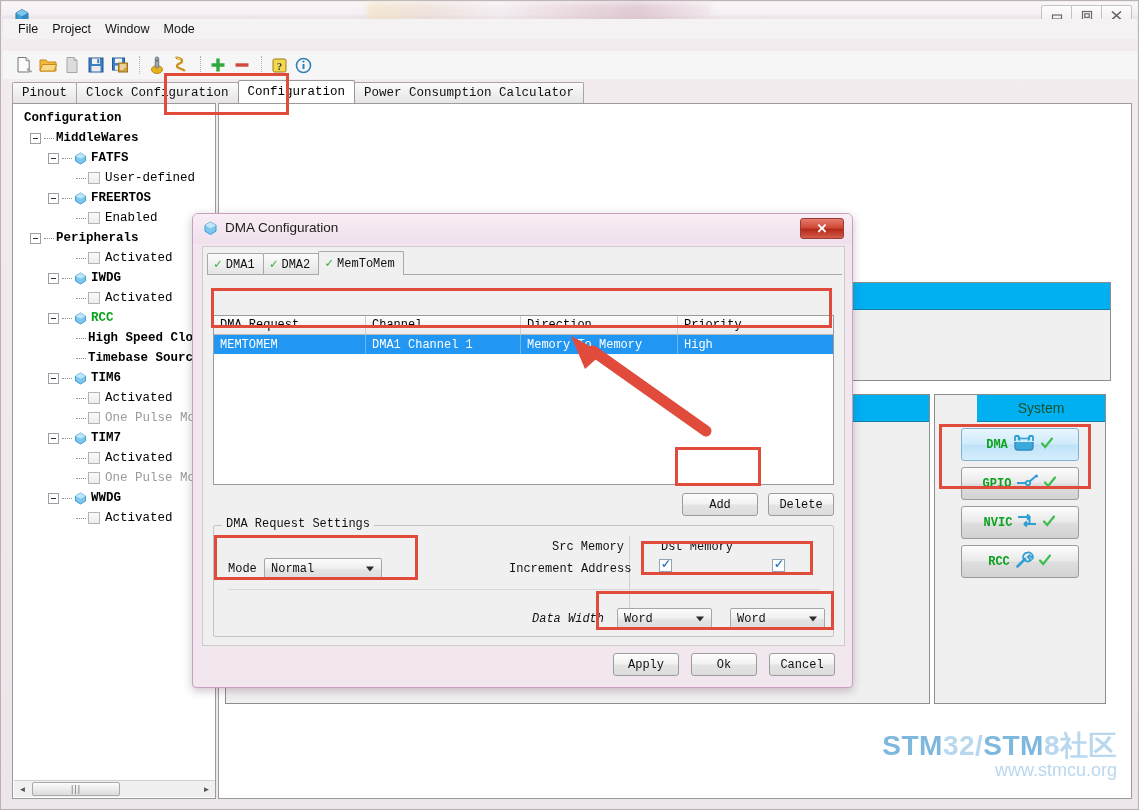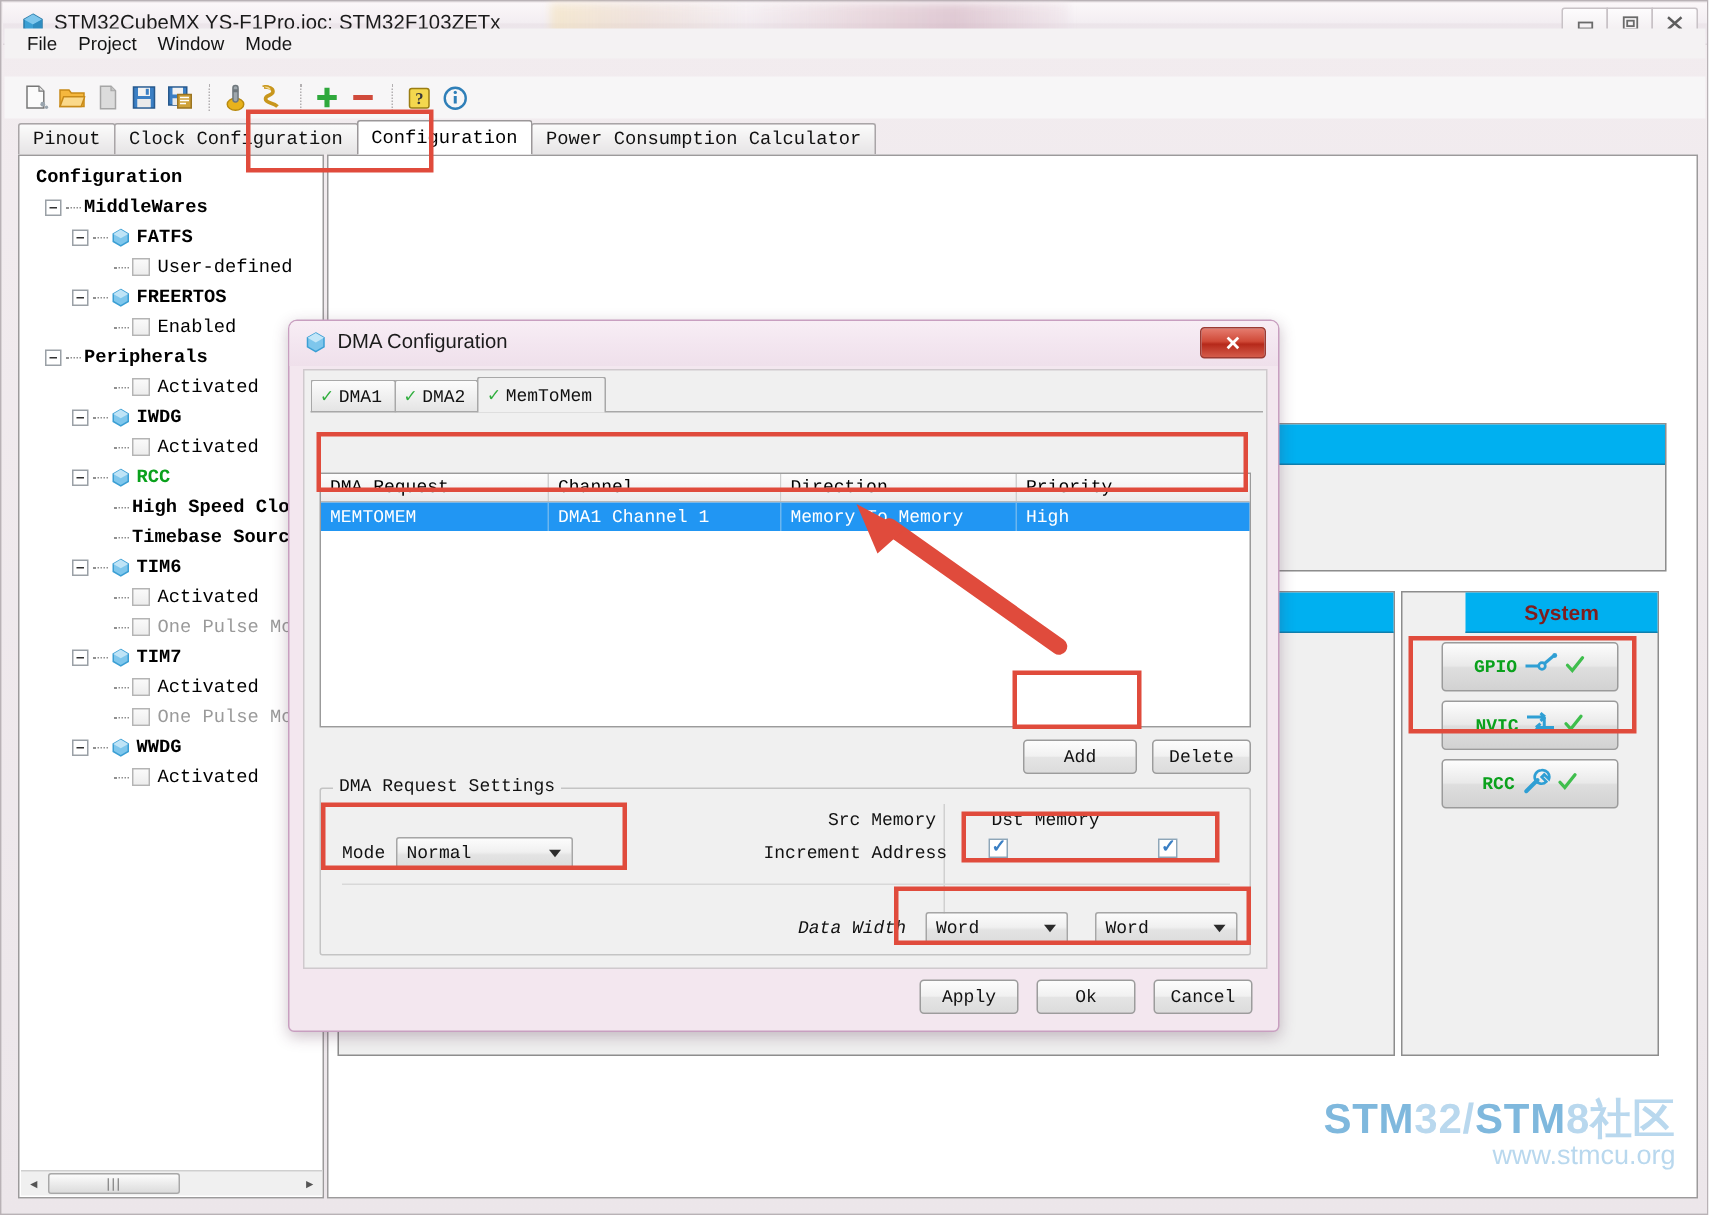--- a/index.html
+++ b/index.html
@@ -147,21 +147,21 @@
     background: linear-gradient(to bottom, #fafafa, #ededed);
   }
 
   
   .ipcol {
     position: absolute;
     background: #f0f0f0; border: 1px solid #8d8d8d;
   }
   .ipcol-hdr {
     height: 27px; background: #00b0f0;
-    color: #7f1d1d; font-weight: bold; font-size: 14px;
+    color: #14532d; font-weight: normal; font-size: 14px;
     display: flex; align-items: center; justify-content: center;
     border-bottom: 1px solid #0f7fae;
     margin-left: 42px;
   }
   .ipbtn {
     margin: 6px auto 0; width: 118px; height: 33px;
     border: 1px solid #9b9b9b; border-radius: 3px;
     background: linear-gradient(to bottom, #fdfdfd 0%, #e9e9e9 48%, #dedede 52%, #d2d2d2 100%);
     display: flex; align-items: center; justify-content: center; gap: 4px;
     font-family: "Liberation Mono", monospace;
@@ -325,21 +325,20 @@
 
   <div class="titlebar">
     <div class="title-blur"></div>
     <div class="app-icon">
       <svg width="16" height="16" viewBox="0 0 16 16">
         <polygon points="8,1.5 14,5 14,11 8,14.5 2,11 2,5" fill="#3b9fd4" stroke="#2a7ba8" stroke-width="1"></polygon>
         <polygon points="8,1.5 14,5 8,8.3 2,5" fill="#7ec6ec"></polygon>
         <polygon points="8,8.3 14,5 14,11 8,14.5" fill="#2f8cc0"></polygon>
       </svg>
     </div>
-    <div class="win-title">STM32CubeMX YS-F1Pro.ioc: STM32F103ZETx</div>
     <div class="win-btns">
       <div class="win-btn">
         <svg width="12" height="9" viewBox="0 0 12 9">
               <rect x="1.5" y="4" width="9" height="4" fill="none" stroke="#6a6a6a" stroke-width="1.2"></rect>
             </svg>
       </div>
       <div class="win-btn">
         <svg width="12" height="11" viewBox="0 0 12 11">
               <rect x="1.5" y="1.5" width="9" height="8" fill="none" stroke="#6a6a6a" stroke-width="1.2"></rect>
               <rect x="3.8" y="3.8" width="4.4" height="3.6" fill="none" stroke="#6a6a6a" stroke-width="1.2"></rect>
@@ -619,20 +618,35 @@
       <div class="ipcol-hdr"></div>
     </div>
 
     <div class="ipcol" style="left:6px; top:290px; width:705px; height:310px;">
       <div class="ipcol-hdr">Connectivity</div>
     </div>
 
     <div class="ipcol" style="left:715px; top:290px; width:172px; height:310px;">
       <div class="ipcol-hdr">System</div>
 
+      <div class="ipbtn sel">
+        <span class="lab">DMA</span>
+        <span>
+          <svg width="24" height="20" viewBox="0 0 24 20">
+            <path d="M3,3 v5 M3,3 h4 M21,3 v5 M21,3 h-4" stroke="#2f9fd4" stroke-width="1.8" fill="none"></path>
+            <path d="M6,5.5 h12 M6,5.5 l2,-2 M6,5.5 l2,2 M18,5.5 l-2,-2 M18,5.5 l-2,2" stroke="#2f9fd4" stroke-width="1.6" fill="none"></path>
+            <path d="M3,9 v5 a3,3 0 0 0 3,3 h12 a3,3 0 0 0 3,-3 v-5" fill="#3aa9dc" stroke="#2f8cc0" stroke-width="1.4"></path>
+          </svg>
+        </span>
+        <span>
+          <svg width="14" height="14" viewBox="0 0 14 14">
+                <path d="M2,7.5 L5.2,11 L12,2.5" stroke="#3fbe4d" stroke-width="2.2" fill="none" stroke-linecap="round"></path>
+              </svg>
+        </span>
+      </div>
 
       <div class="ipbtn">
         <span class="lab">GPIO</span>
         <span>
           <svg width="24" height="16" viewBox="0 0 24 16">
             <path d="M2,9 h9" stroke="#2f9fd4" stroke-width="2"></path>
             <circle cx="13" cy="9" r="2.2" fill="none" stroke="#2f9fd4" stroke-width="1.8"></circle>
             <path d="M14.5,7.5 L21,2" stroke="#2f9fd4" stroke-width="2"></path>
             <circle cx="21.5" cy="2" r="1.6" fill="#2f9fd4"></circle>
           </svg>

